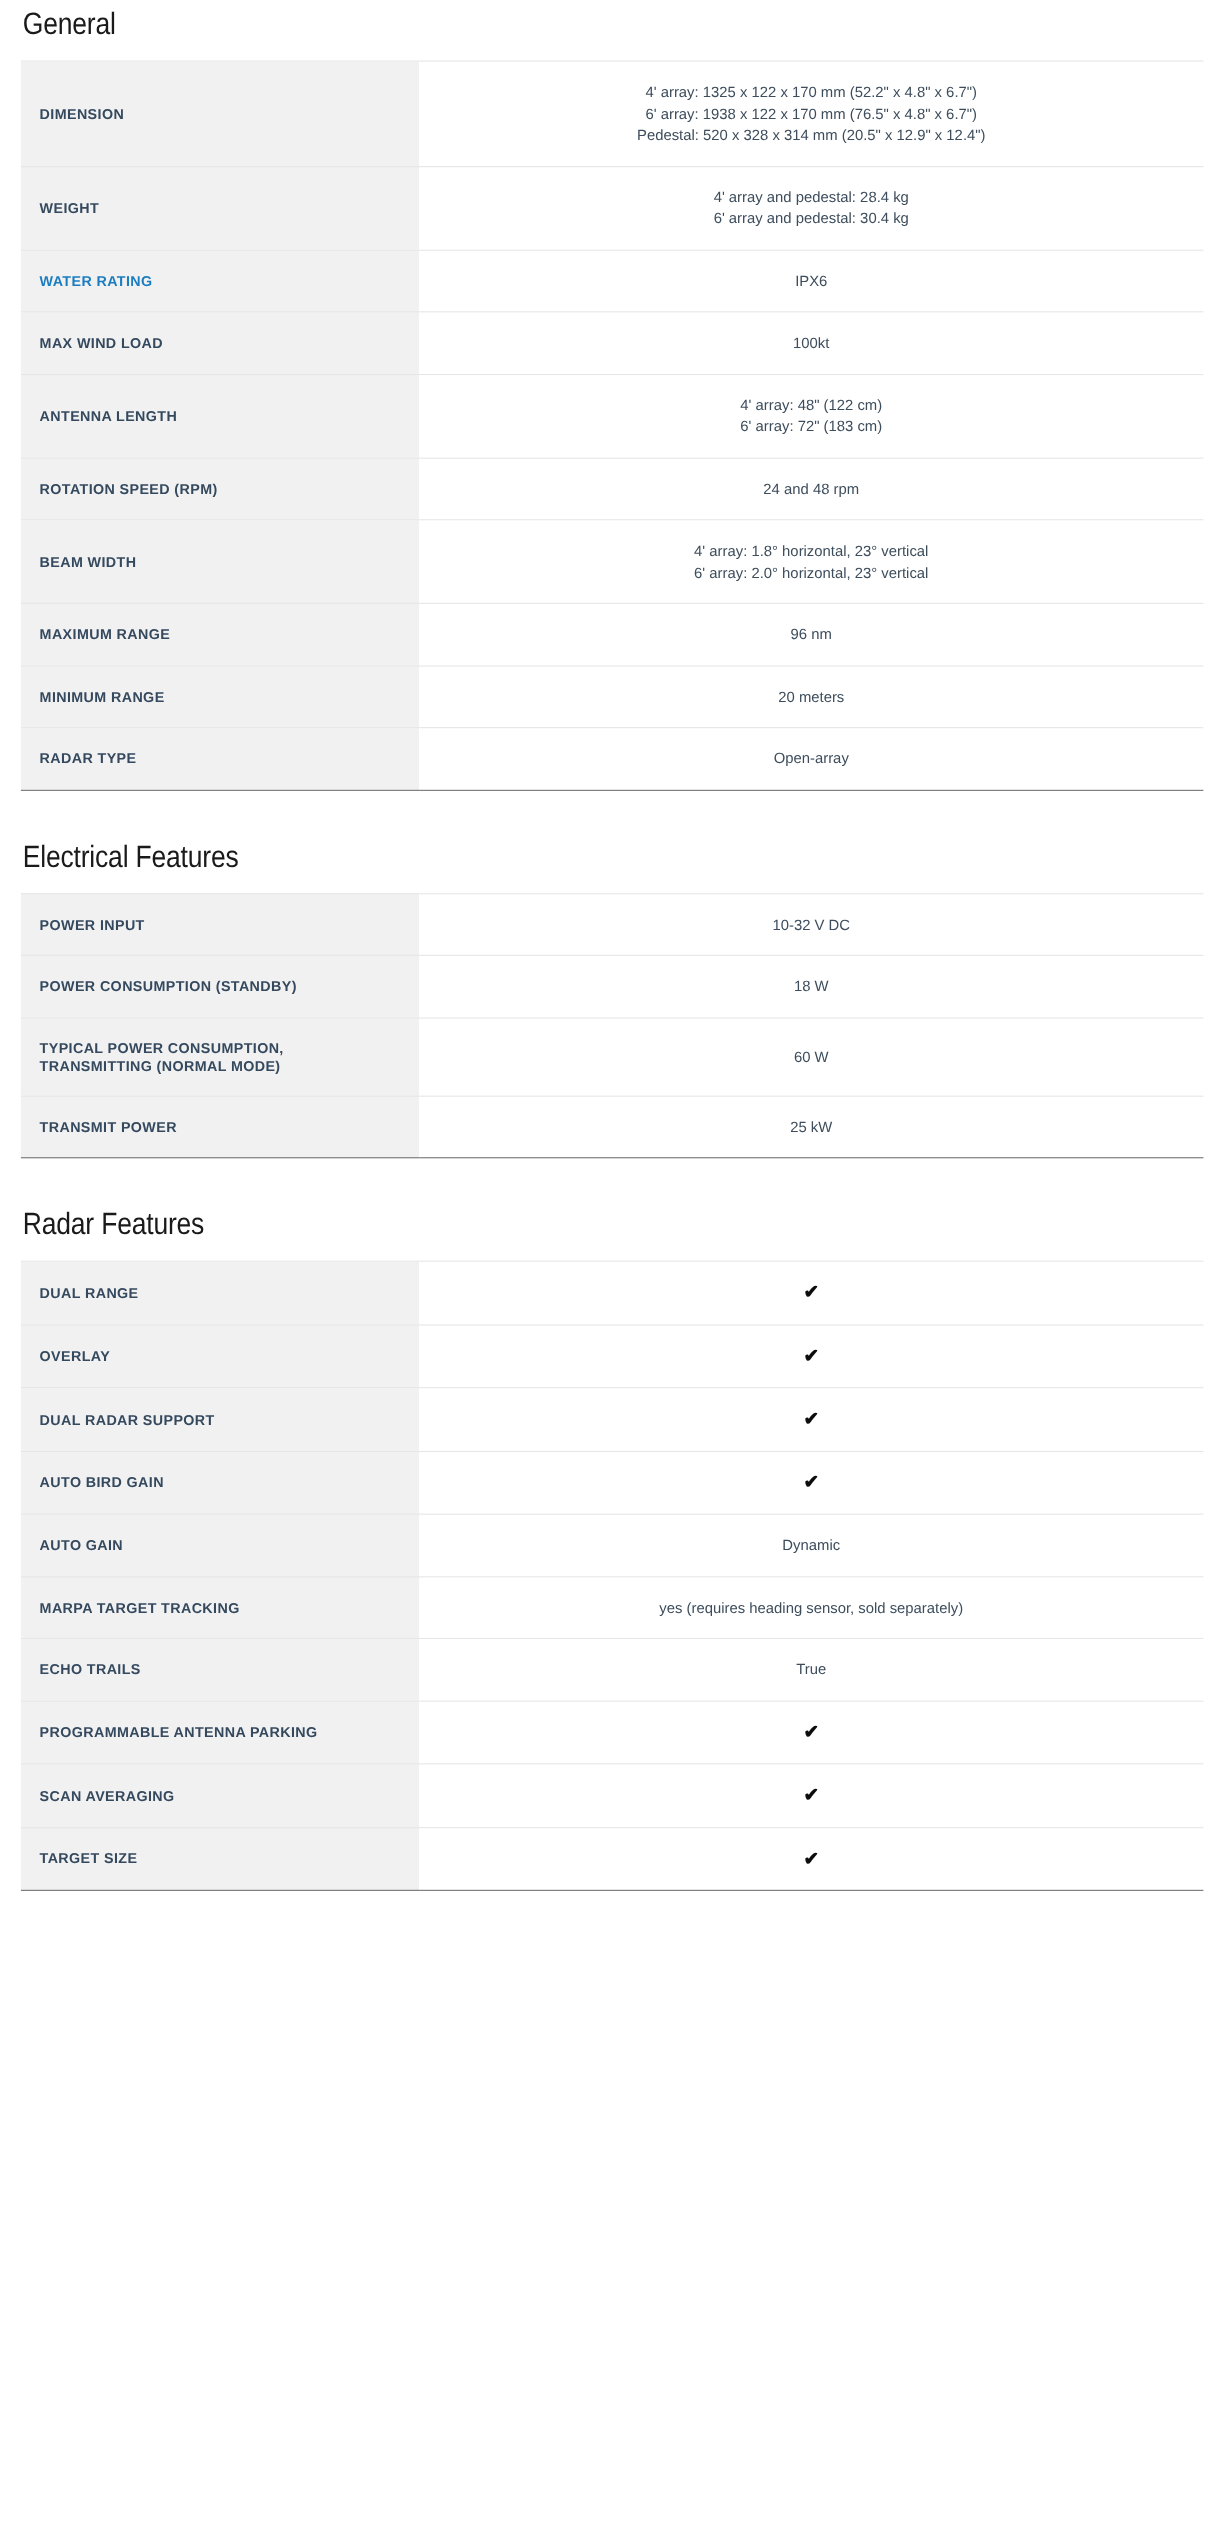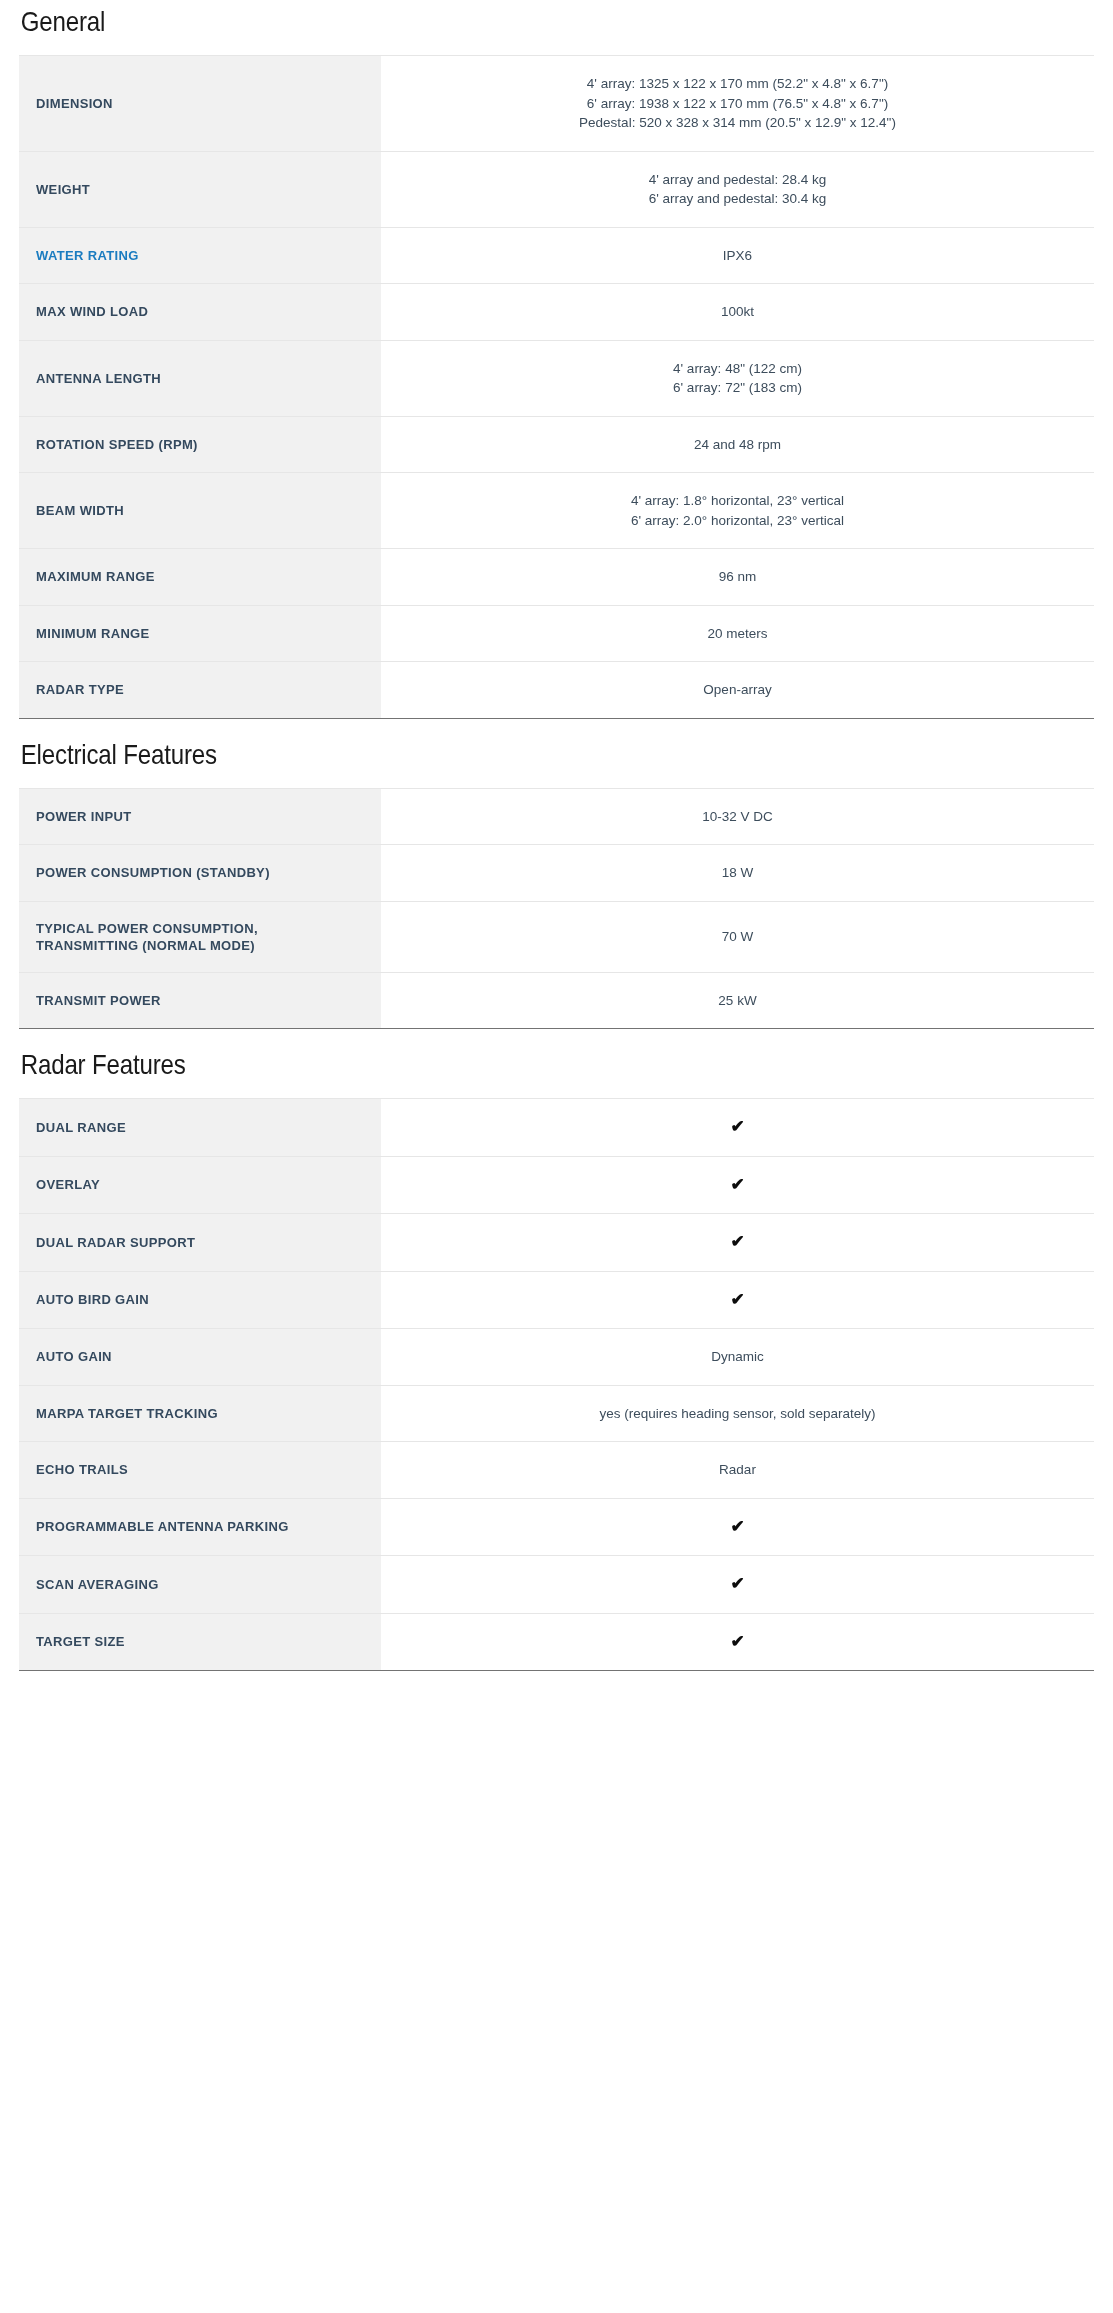--- a/index.html
+++ b/index.html
@@ -27,21 +27,21 @@
     line-height: 32px;
     font-weight: 400;
     color: #1a1a1a;
     letter-spacing: -0.2px;
     margin: 0;
     padding: 0 0 2px 2px;
     transform: scaleX(0.86);
     transform-origin: left center;
   }
   .heading-block-first { padding-top: 6px; }
-  .heading-block { padding-top: 20px; }
+  .heading-block { padding-top: 44px; }
 
   
   .spec-table {
     width: 1075px;
     border-collapse: collapse;
     table-layout: fixed;
     margin-top: 15px;
   }
   .spec-table col.c-label { width: 362px; }
   .spec-table col.c-value { width: 713px; }
@@ -190,21 +190,21 @@
           </tr>
           <tr>
             <td class="cell-label">POWER CONSUMPTION (STANDBY)</td>
             <td class="cell-value">
               <span class="val-line">18 W</span>
             </td>
           </tr>
           <tr>
             <td class="cell-label">TYPICAL POWER CONSUMPTION, TRANSMITTING (NORMAL MODE)</td>
             <td class="cell-value">
-              <span class="val-line">70 W</span>
+              <span class="val-line">60 W</span>
             </td>
           </tr>
           <tr>
             <td class="cell-label">TRANSMIT POWER</td>
             <td class="cell-value">
               <span class="val-line">25 kW</span>
             </td>
           </tr>
         </tbody>
       </table>
@@ -241,21 +241,21 @@
           </tr>
           <tr>
             <td class="cell-label">MARPA TARGET TRACKING</td>
             <td class="cell-value">
               <span class="val-line">yes (requires heading sensor, sold separately)</span>
             </td>
           </tr>
           <tr>
             <td class="cell-label">ECHO TRAILS</td>
             <td class="cell-value">
-              <span class="val-line">Radar</span>
+              <span class="val-line">True</span>
             </td>
           </tr>
           <tr>
             <td class="cell-label">PROGRAMMABLE ANTENNA PARKING</td>
             <td class="cell-value"><span class="check-mark">✔</span></td>
           </tr>
           <tr>
             <td class="cell-label">SCAN AVERAGING</td>
             <td class="cell-value"><span class="check-mark">✔</span></td>
           </tr>

